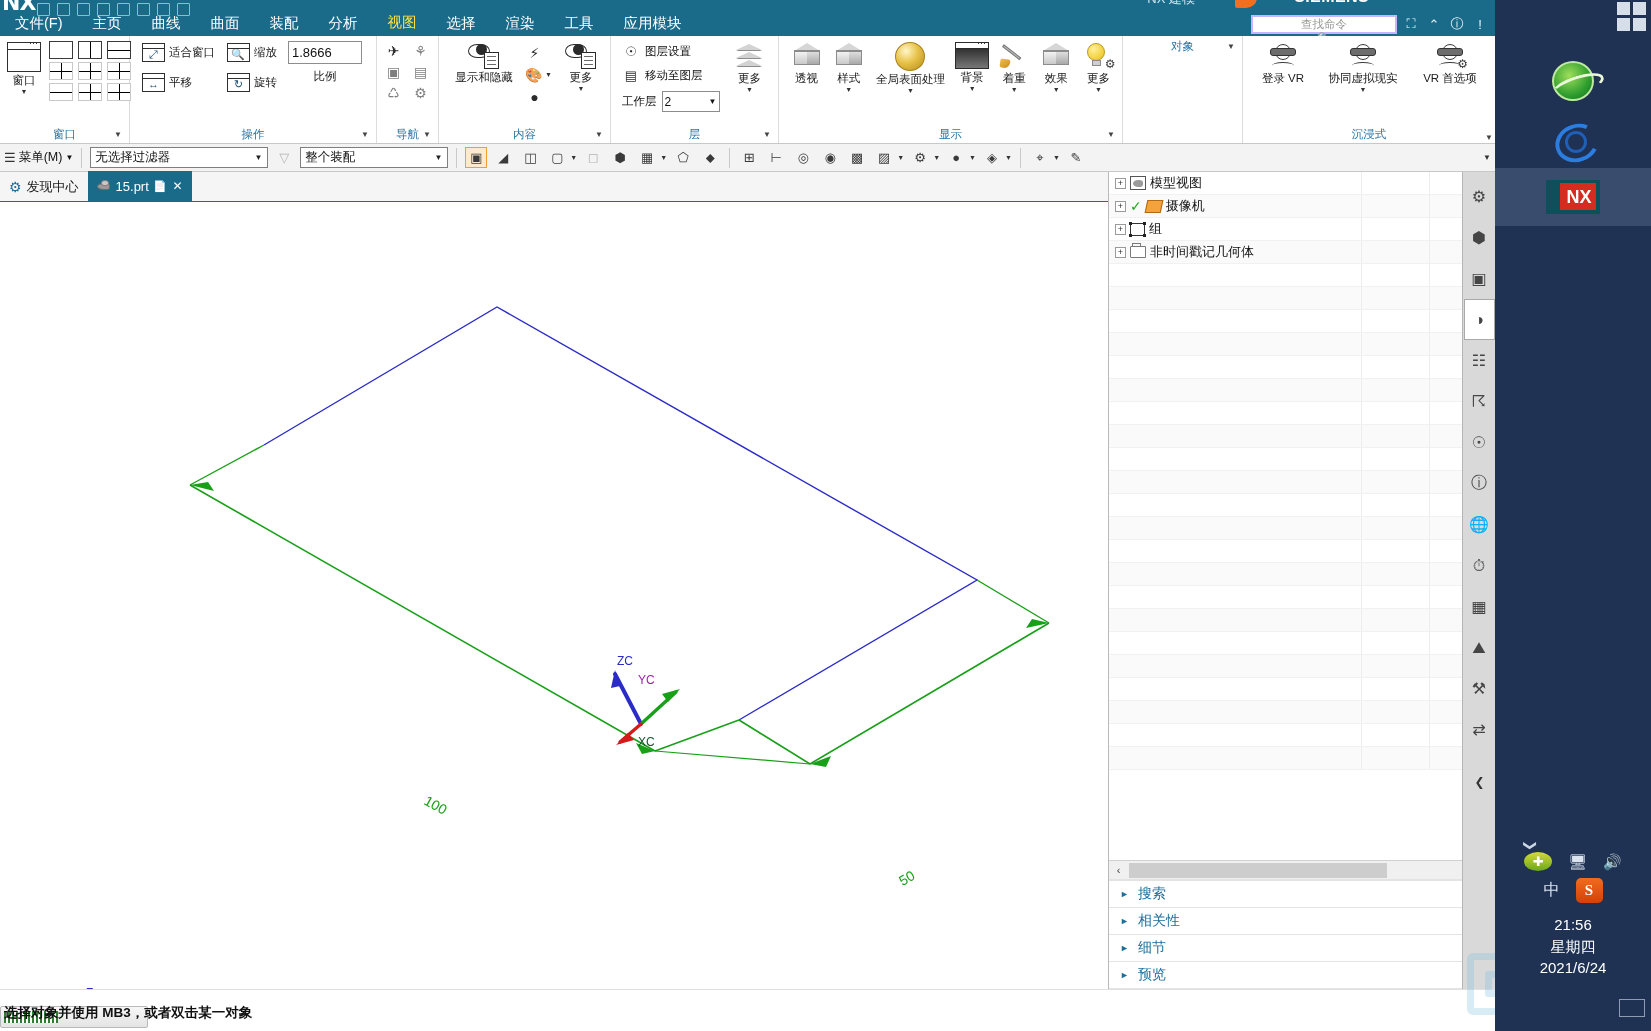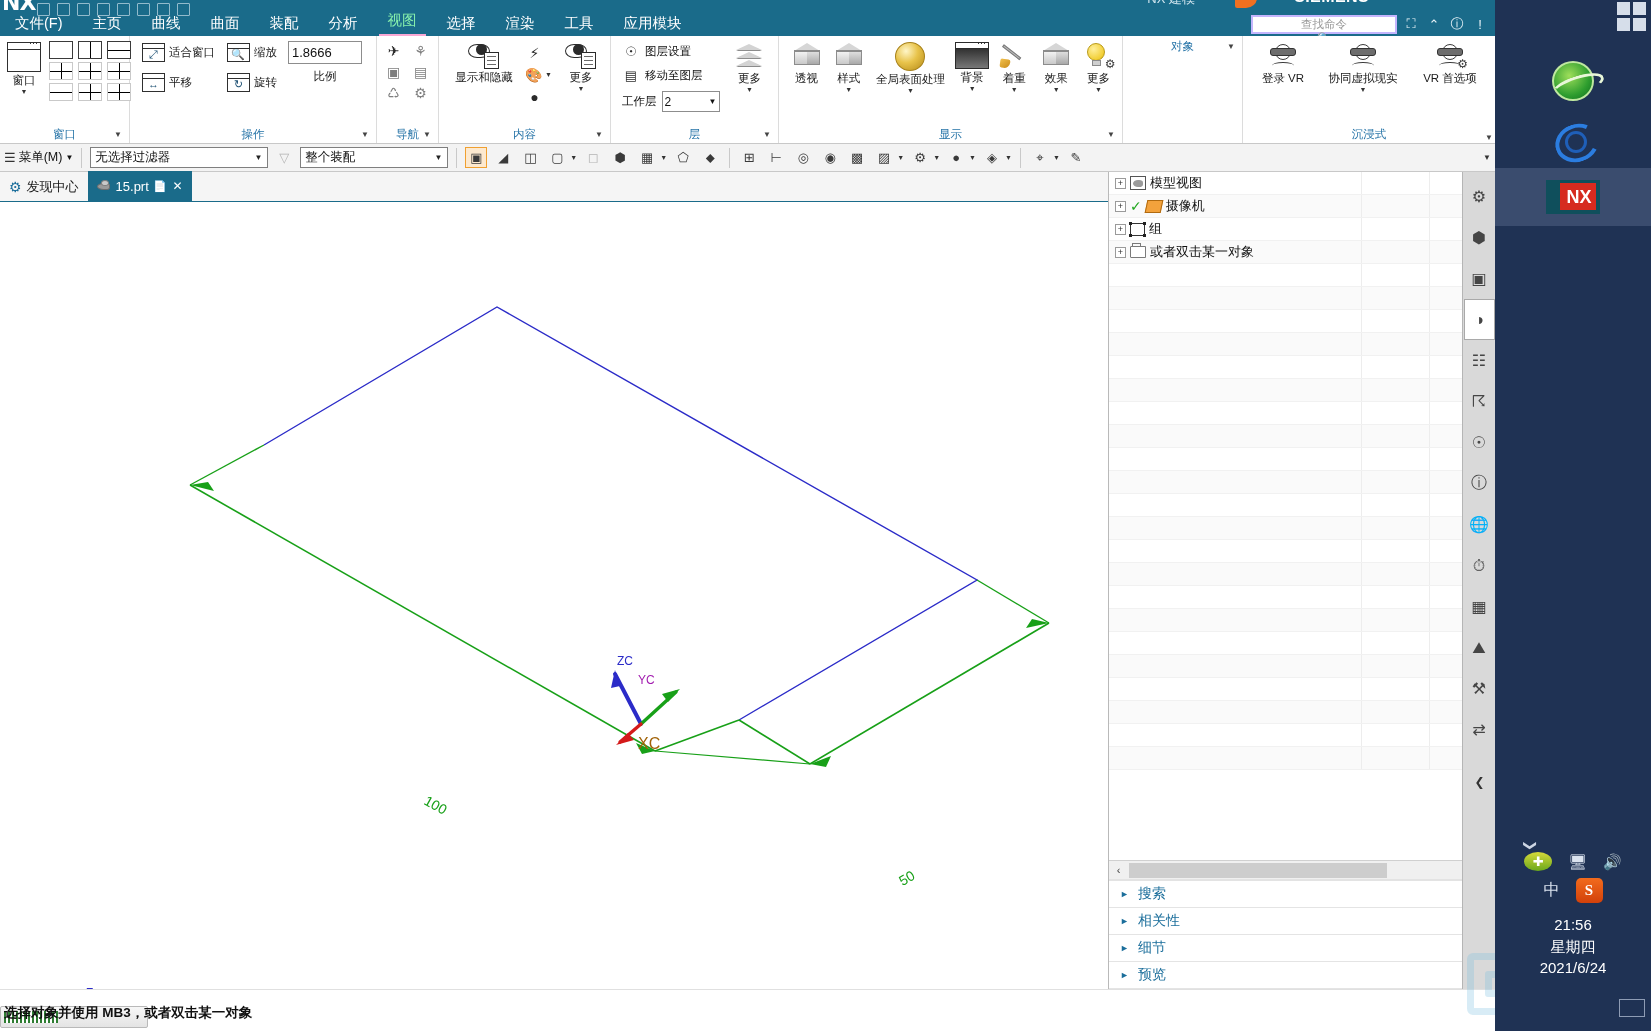--- a/index.html
+++ b/index.html
@@ -57,22 +57,22 @@
     position: absolute; left: 0; top: 12px; height: 24px;
     display: flex; align-items: center;
   }
   .menuitem {
     color: #ffffff; font-size: 14.5px;
     padding: 2px 9px 4px 9px;
     margin: 0 6px;
     cursor: default; white-space: nowrap;
   }
   .menuitem.active {
-    color: #86efac;
-    border-bottom: 6px solid #f9a8d4;
+    color: #fde047;
+    border-bottom: 1px solid #f9a8d4;
     text-align: center;
   }
 
   .titlebar-right {
     position: absolute; right: 0; top: 12px; height: 24px;
     display: flex; align-items: center; gap: 5px; padding-right: 6px;
   }
   .searchbox {
     width: 146px; height: 19px;
     background: #ffffff; border: 2px solid #c4b5fd;
@@ -947,21 +947,21 @@
         <line x1="148" y1="818" x2="148" y2="858" stroke="#9a9a9a" stroke-width="1.1"></line>
         <line x1="105" y1="842" x2="105" y2="880" stroke="#9a9a9a" stroke-width="1.1"></line>
         <polyline points="62,858 105,880 148,858" fill="none" stroke="#9a9a9a" stroke-width="1.1"></polyline>
         <line x1="97" y1="818" x2="97" y2="612" stroke="#1f3fd1" stroke-width="0"></line>
         <line x1="97" y1="620" x2="97" y2="620" stroke="none"></line>
       </g>
     </svg>
 
     <div style="position:absolute; left:617px; top:452px; font-size:12px; color:#2b2bc8;">ZC</div>
     <div style="position:absolute; left:638px; top:471px; font-size:12px; color:#a21caf;">YC</div>
-    <div style="position:absolute; left:638px; top:533px; font-size:16px; color:#a16207;">XC</div>
+    <div style="position:absolute; left:638px; top:533px; font-size:12px; color:#14532d;">XC</div>
 
     <div style="position:absolute; left:424px; top:595px; font-size:14px; color:#18a018; transform:rotate(29deg);">100</div>
     <div style="position:absolute; left:899px; top:668px; font-size:14px; color:#18a018; transform:rotate(-30deg);">50</div>
 
     <svg style="position:absolute; left:55px; top:575px;" width="130" height="135" viewBox="0 0 130 135">
       <polyline points="10,255 10,255" fill="none"></polyline>
 
       <polyline points="10,265 10,265" fill="none"></polyline>
       <g transform="translate(0,0)">
         <polyline points="12,262 55,238 98,262 55,286 12,262" fill="none" stroke="#a8a8a8" stroke-width="1.1"></polyline>
@@ -1024,21 +1024,21 @@
             <span>组</span>
           </div>
           <div class="c-cur"></div>
             <div class="c-min"></div>
             <div class="c-att"></div>
         </div>
         <div class="pn-row alt">
           <div class="c-name">
             <span class="expander">+</span>
             <span class="ti-folder"></span>
-            <span>或者双击某一对象</span>
+            <span>非时间戳记几何体</span>
           </div>
           <div class="c-cur"></div>
             <div class="c-min"></div>
             <div class="c-att"></div>
         </div>
         <div class="pn-row">
             <div class="c-name"></div>
             <div class="c-cur"></div>
             <div class="c-min"></div>
             <div class="c-att"></div>

